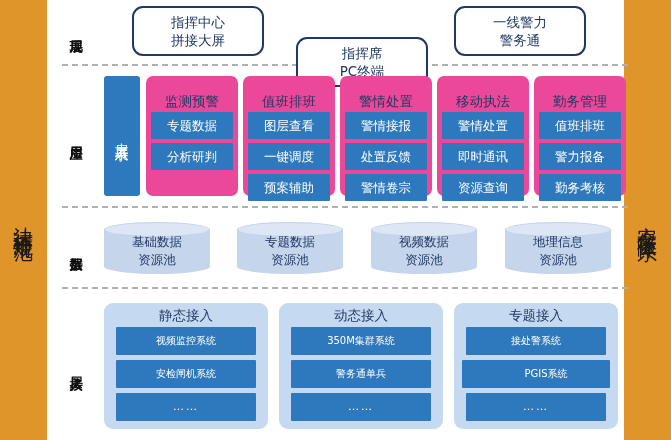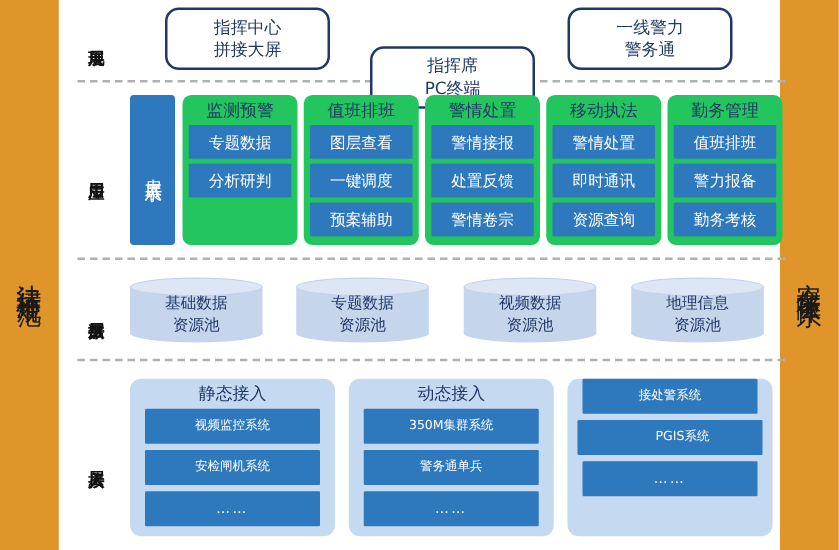--- a/index.html
+++ b/index.html
@@ -59,22 +59,22 @@
     position:absolute;left:104px;top:76px;width:36px;height:120px;
     background:#2E79BD;border-radius:3px;
     display:flex;align-items:center;justify-content:center;
   }
   .app-bigscreen .vtext{
     writing-mode:vertical-rl;text-orientation:upright;
     color:#fff;font-size:14px;letter-spacing:2px;line-height:1;white-space:nowrap;
   }
   .app-group{
     position:absolute;top:76px;height:120px;
-    background:#22c55e;border-radius:7px;
-    padding-top:2px;
+    background:#ec4899;border-radius:7px;
+    padding-top:14px;
     box-sizing:border-box;
   }
   .app-group .grp-title{
     text-align:center;color:#1F3864;font-size:13.5px;
     line-height:22px;height:22px;white-space:nowrap;
   }
   .app-item{
     margin:0 auto 4px auto;
     background:#2E79BD;color:#fff;
     font-size:12.5px;text-align:center;
@@ -255,18 +255,19 @@
   </div>
 
   <div class="acc-group" style="left:279px;width:164px;">
     <div class="grp-title">动态接入</div>
     <div class="acc-item" style="width:140px;">350M集群系统</div>
     <div class="acc-item" style="width:140px;">警务通单兵</div>
     <div class="acc-item dots" style="width:140px;">……</div>
   </div>
 
   <div class="acc-group" style="left:454px;width:164px;">
+    <div class="grp-title">专题接入</div>
     <div class="acc-item" style="width:140px;">接处警系统</div>
     <div class="acc-item" style="width:128px;padding-left:20px;">PGIS系统</div>
     <div class="acc-item dots" style="width:140px;">……</div>
   </div>
 
 </div>
 
 </body></html>

